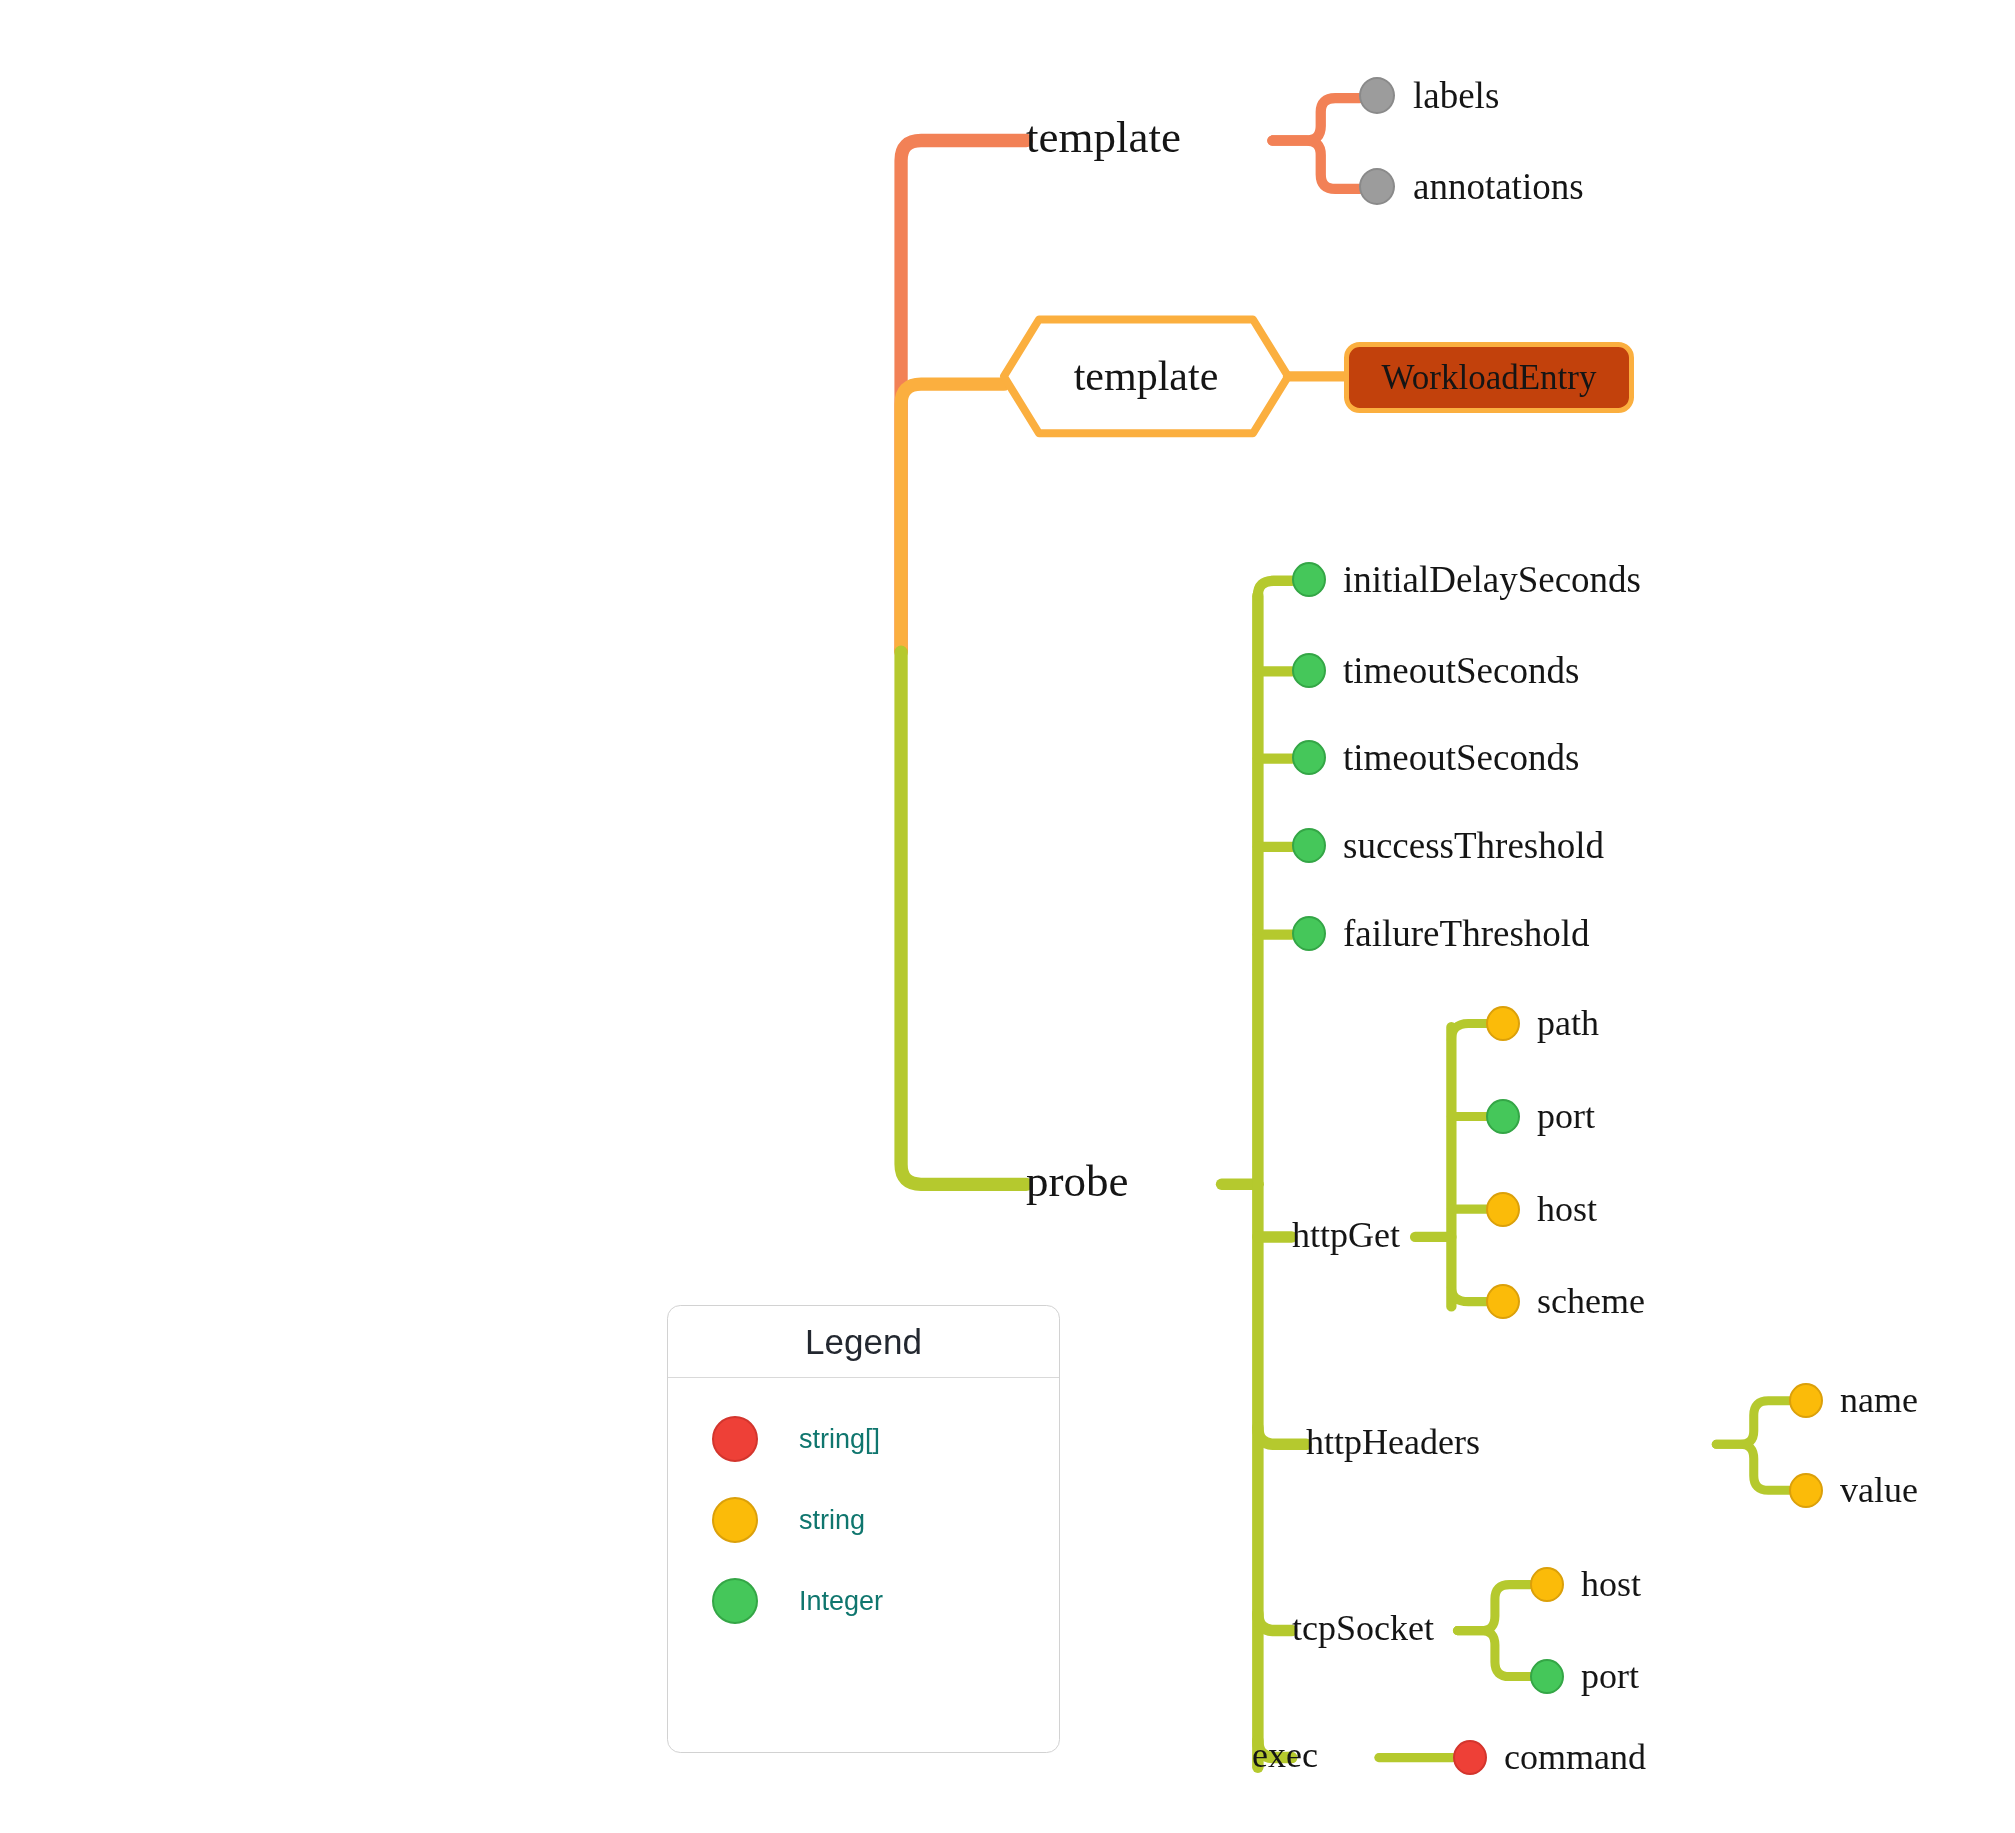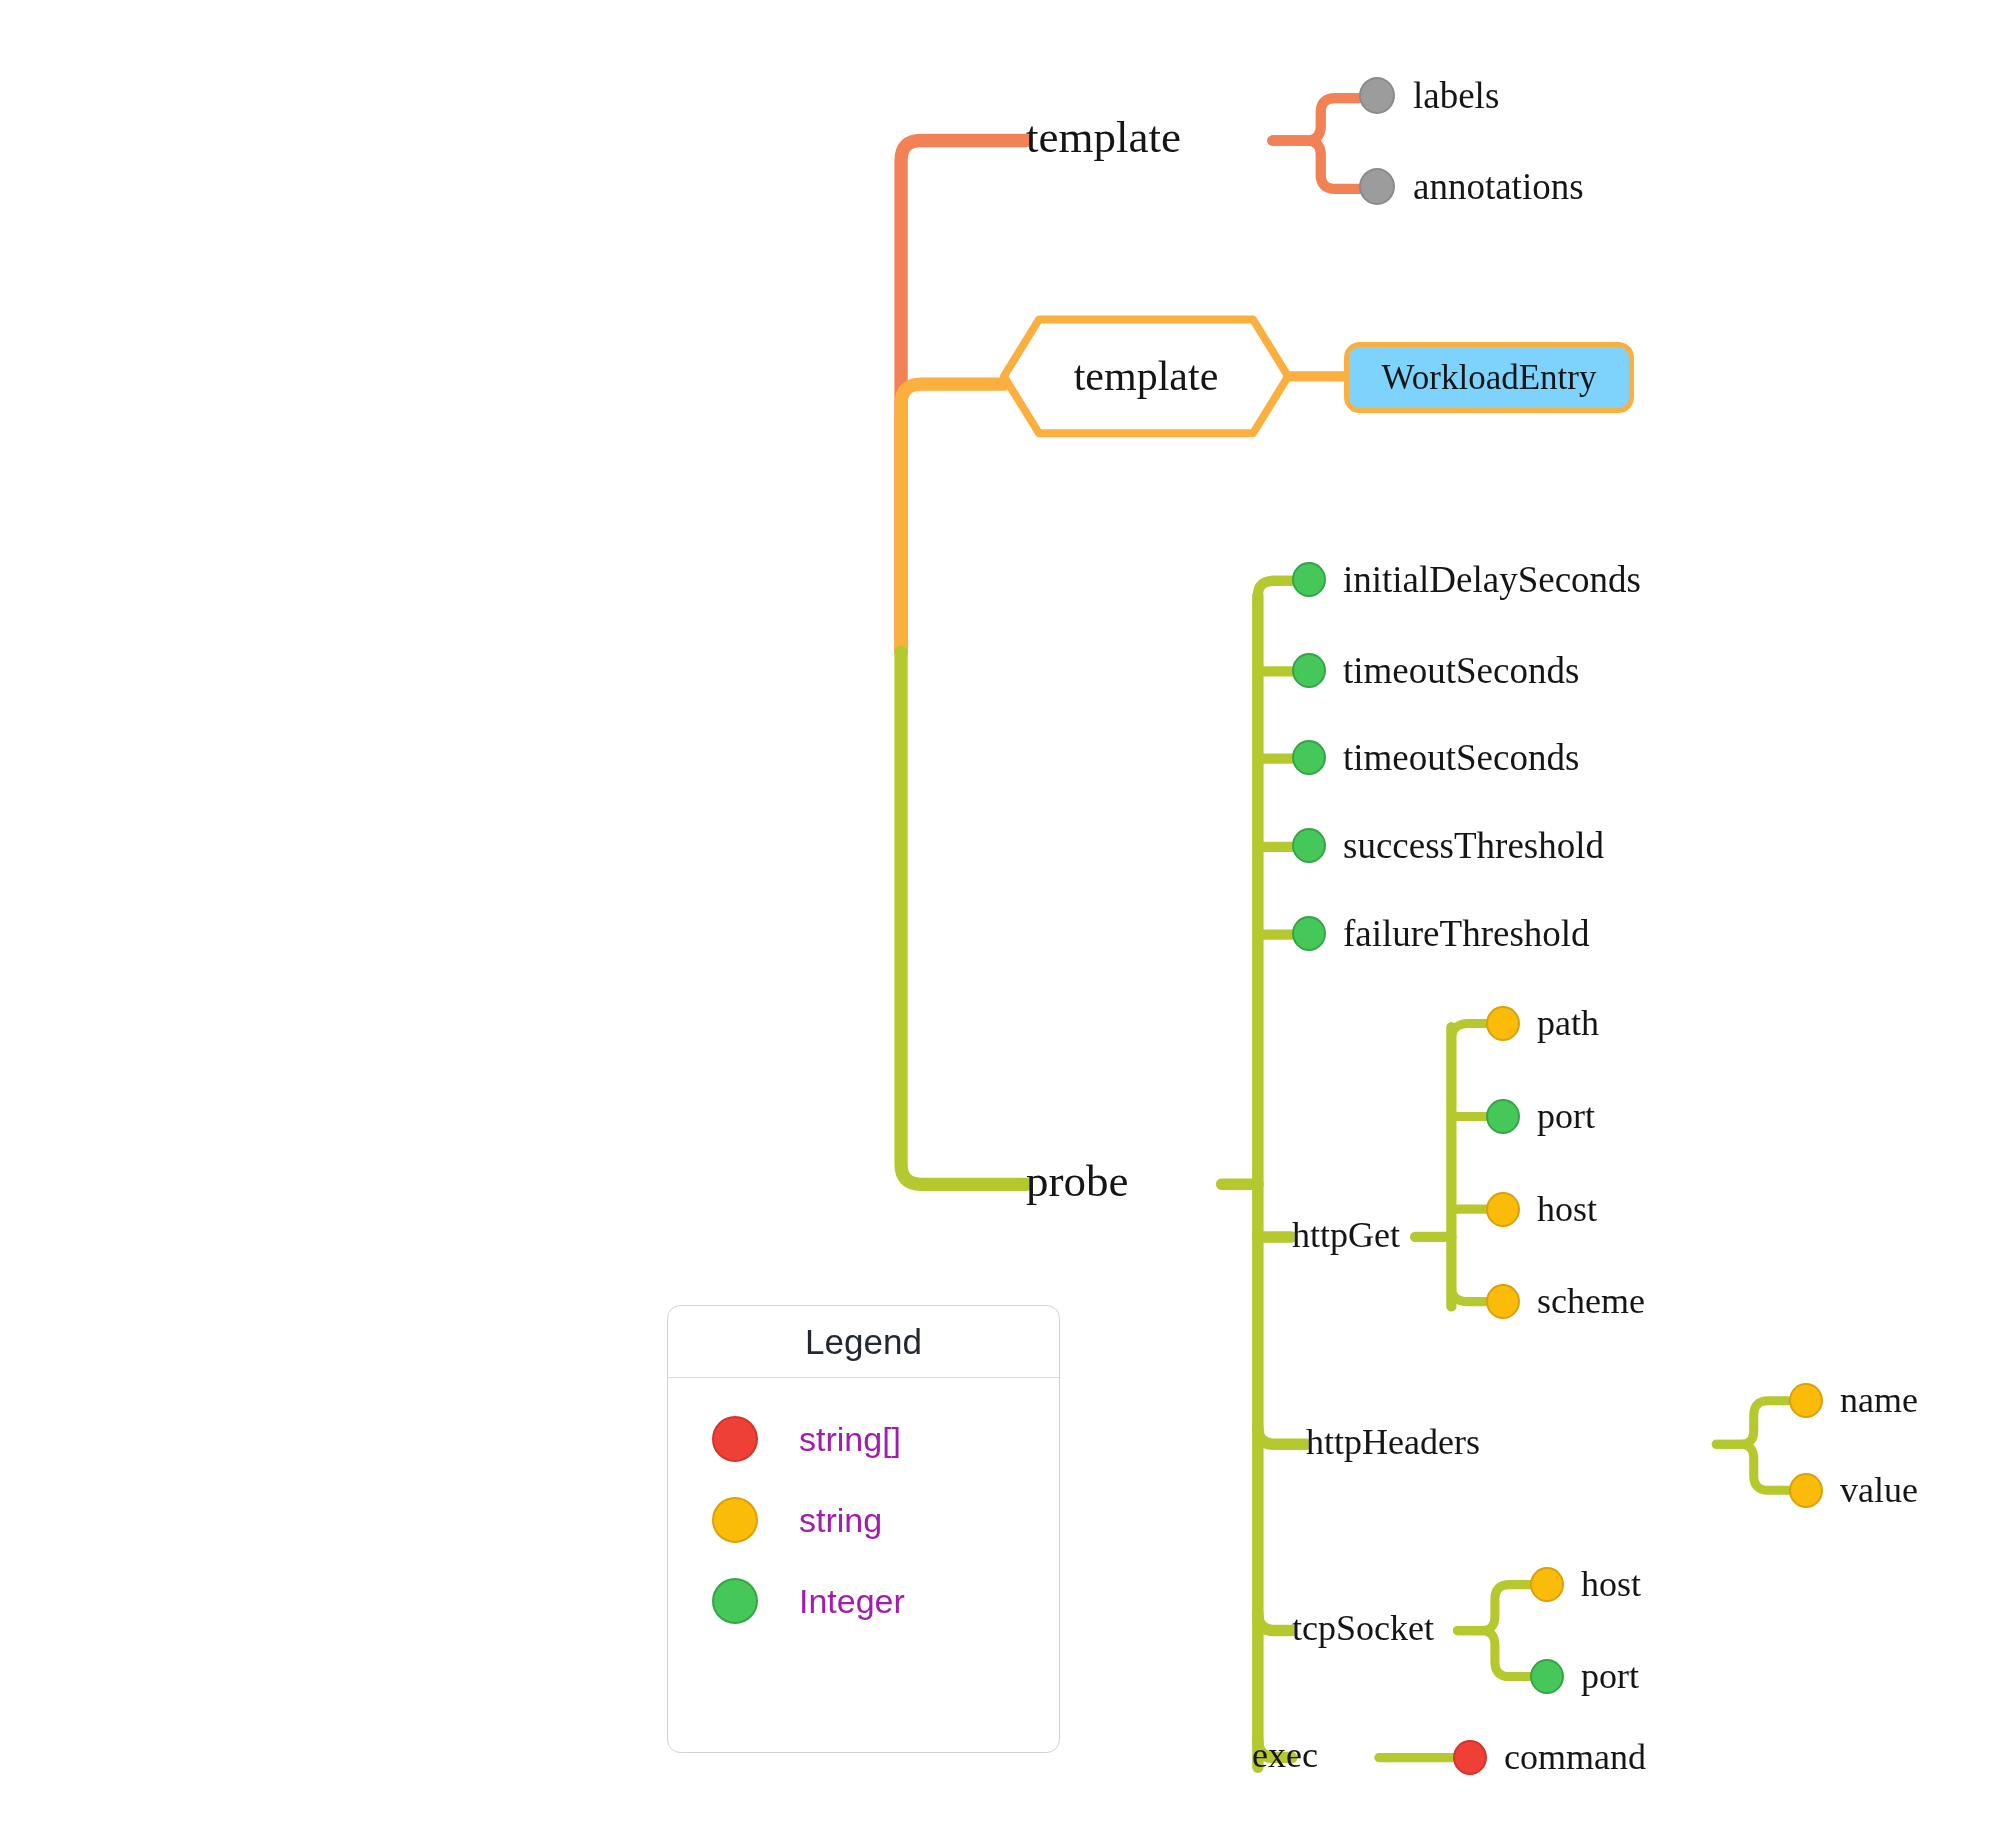--- a/index.html
+++ b/index.html
@@ -33,34 +33,34 @@
   .c-int{background:#45C75A;border:2.4px solid #34A646;}
   .c-map{background:#9C9C9C;border:2.4px solid #8A8A8A;}
 
   
   #tpl-node{left:1004px;top:314px;width:284px;height:124px;}
   #tpl-label{position:absolute;left:0;top:0;width:284px;height:124px;
       display:flex;align-items:center;justify-content:center;font-size:42px;z-index:2;}
 
   
   #we-node{left:1344px;top:342px;width:290px;height:71px;
-      border:5.4px solid #FBAF3F;border-radius:15.7px;background:#7dd3fc;
+      border:5.4px solid #FBAF3F;border-radius:15.7px;background:#c2410c;
       box-sizing:border-box;display:flex;align-items:center;justify-content:center;}
   #we-label{font-size:35px;}
 
   
   #legend{position:absolute;left:667px;top:1305px;width:393px;height:448px;
       background:#ffffff;border:1.8px solid #D2D2D2;border-radius:13.3px;box-sizing:border-box;
       font-family:"Liberation Sans","DejaVu Sans",sans-serif;}
   #legend-title{height:71px;display:flex;align-items:center;justify-content:center;
       font-size:35px;color:#232830;border-bottom:1.8px solid #D9D9D9;}
   #legend-items{padding:20.6px 0 0 44px;}
   .leg-row{display:flex;align-items:center;height:81px;}
   .leg-swatch{width:46px;height:46px;border-radius:50%;box-sizing:border-box;}
-  .leg-text{margin-left:41px;font-size:34px;color:#a21caf;
+  .leg-text{margin-left:41px;font-size:27px;color:#0f766e;
       font-family:"Liberation Sans","DejaVu Sans",sans-serif;}
 </style>
 </head>
 <body>
 
 <div id="stage">
 
   <svg id="edges" viewBox="0 0 3332 3032" xmlns="http://www.w3.org/2000/svg">
     <g fill="none" stroke-linecap="round" stroke-linejoin="round">
 

